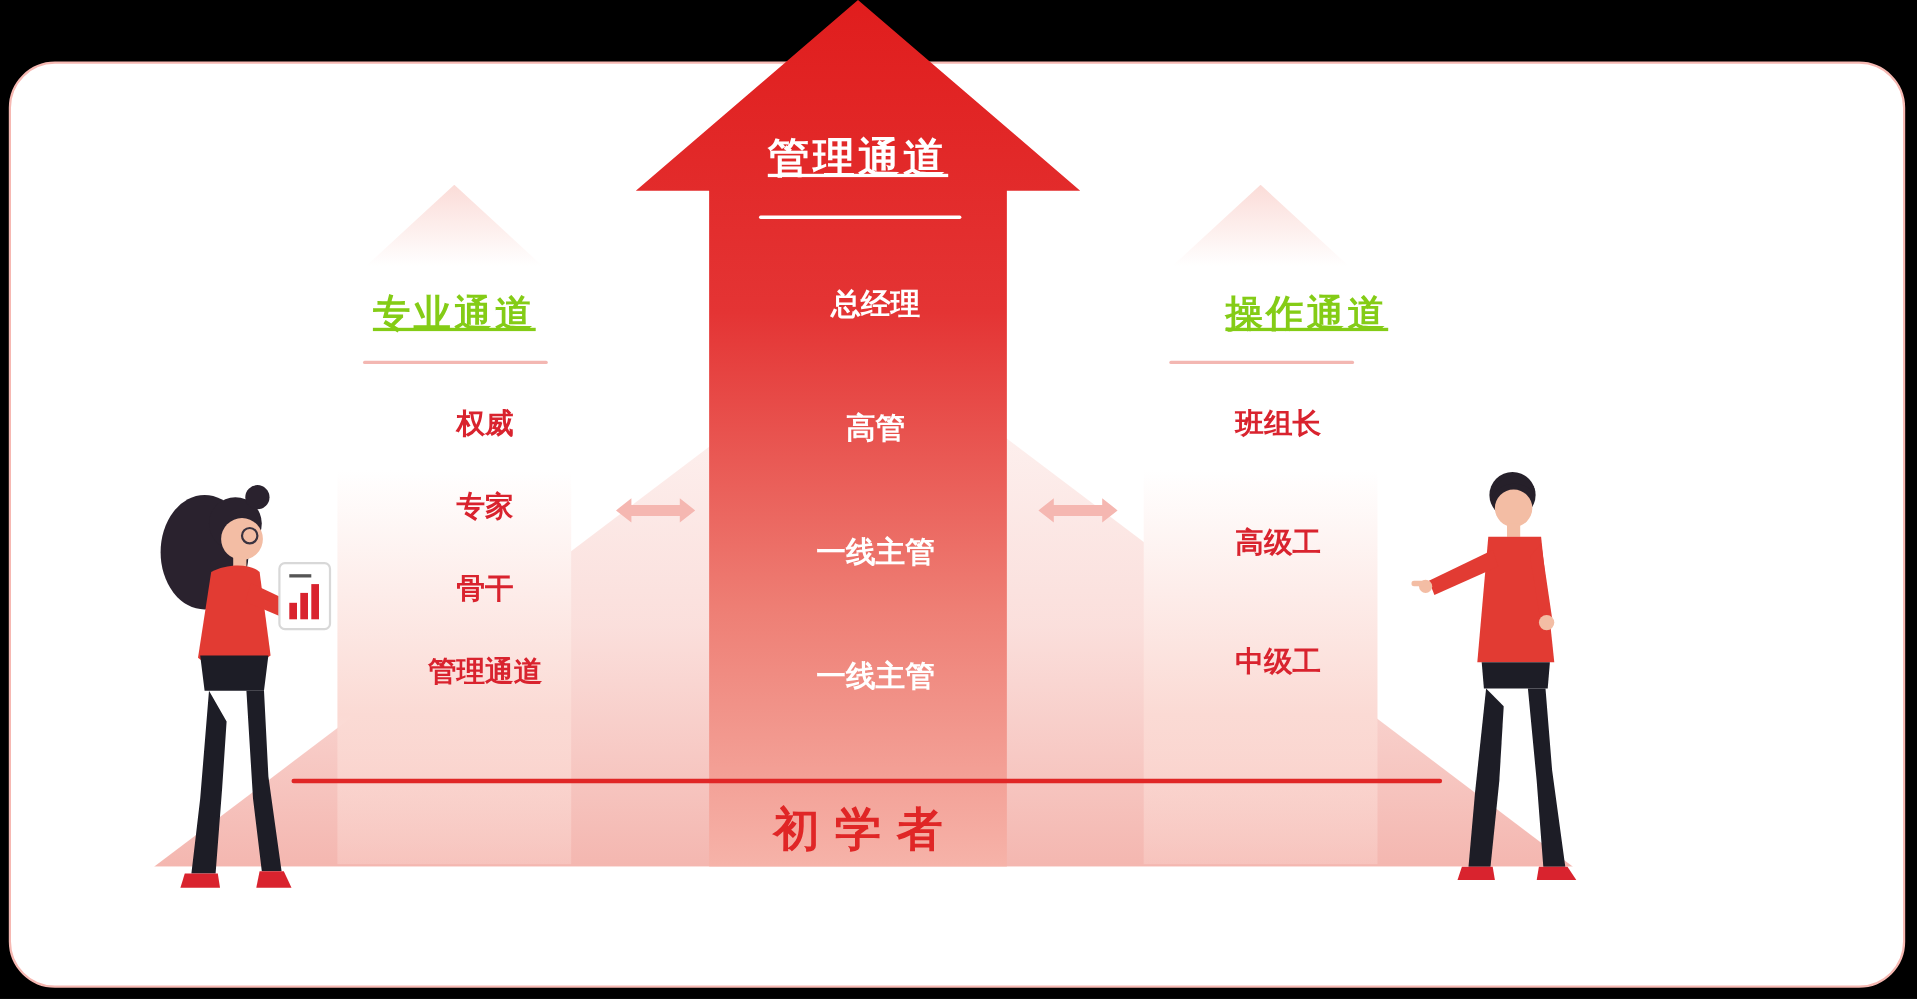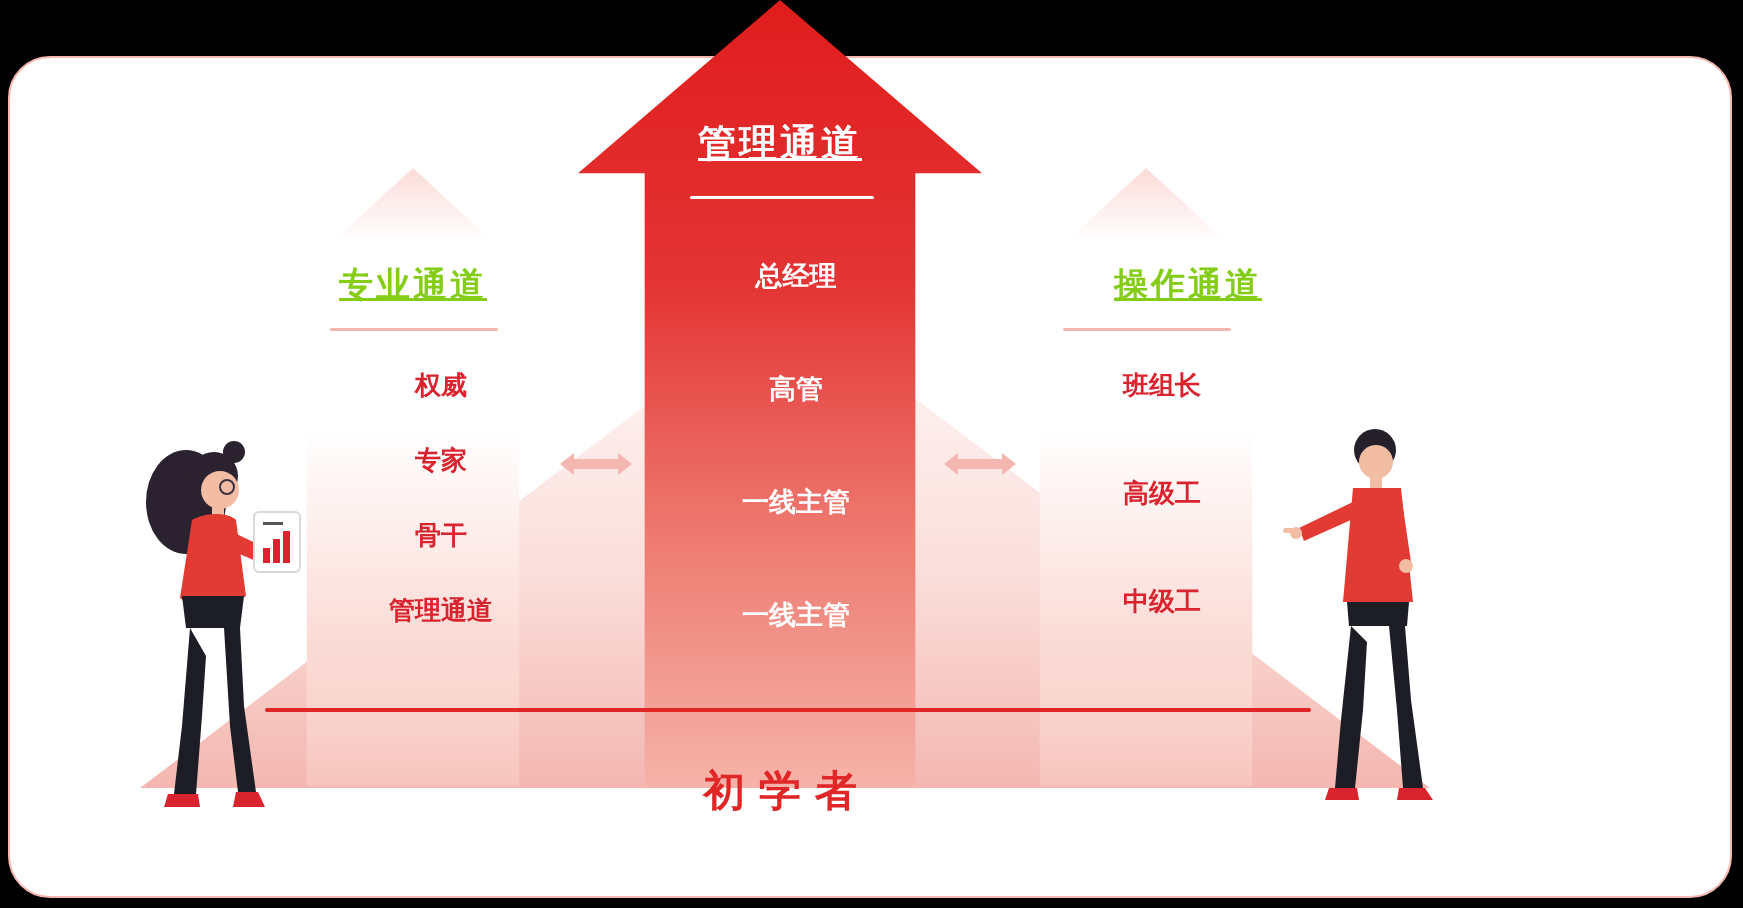--- a/index.html
+++ b/index.html
@@ -38,21 +38,21 @@
   .items-center{left:578px;top:242px;width:404px;gap:77px;color:#ffffff;font-size:27px;font-weight:600;}
   .items-left{left:264px;top:352px;width:322px;gap:40px;color:#d9232e;font-size:26px;font-weight:bold;}
   .items-right{left:985px;top:352px;width:322px;gap:73px;color:#d9232e;font-size:26px;font-weight:bold;}
 
   .double-arrow{position:absolute;width:80px;height:36px;}
   .double-arrow-left{left:556px;top:446px;}
   .double-arrow-right{left:940px;top:446px;}
 
   .base-line{position:absolute;left:265px;top:708px;width:1046px;height:4px;background:#e02626;border-radius:2px;}
   .beginner-label{position:absolute;left:578px;width:404px;top:726px;text-align:center;
-        color:#e02626;font-size:42px;font-weight:bold;letter-spacing:14px;text-indent:14px;margin-top:37px;}
+        color:#e02626;font-size:42px;font-weight:bold;letter-spacing:14px;text-indent:14px;}
 
   .person{position:absolute;}
   .person-woman{left:126px;top:426px;width:184px;height:392px;}
   .person-man{left:1283px;top:410px;width:190px;height:404px;}
 </style>
 </head>
 <body>
 
 <div id="canvas">
 

